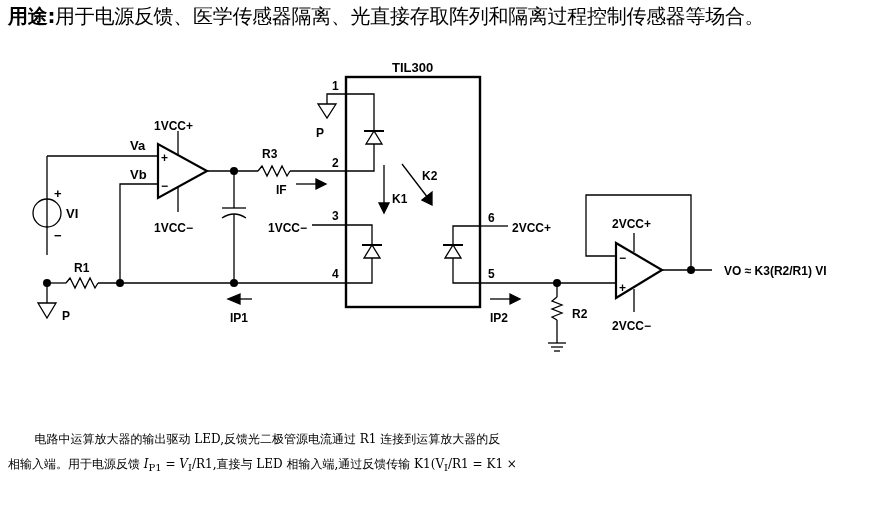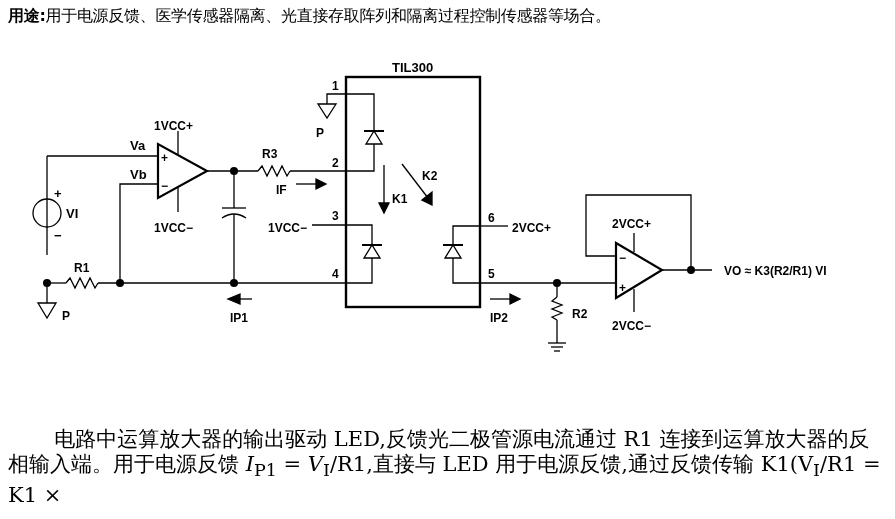--- a/index.html
+++ b/index.html
@@ -1,23 +1,23 @@
 <!DOCTYPE html>
 <html><head>
 <meta charset="utf-8">
 <style>
   html, body { margin: 0; padding: 0; background: #ffffff; }
   body { width: 895px; height: 519px; position: relative; overflow: hidden;
          font-family: "DejaVu Serif", serif; color: #000; }
-  .usage { position: absolute; left: 8px; top: 6px; font-size: 16px; line-height: 20px;
+  .usage { position: absolute; left: 8px; top: 6px; font-size: 20px; line-height: 20px;
            font-family: "DejaVu Sans", sans-serif; white-space: nowrap; letter-spacing: -0.3px; }
   .usage b { font-weight: bold; }
   svg#circuit { position: absolute; left: 0; top: 40px; }
   svg text { font-family: "Liberation Sans", sans-serif; font-weight: bold; fill: #000; }
-  .desc { position: absolute; left: 8px; top: 427px; width: 885px; font-size: 21px;
+  .desc { position: absolute; left: 8px; top: 427px; width: 885px; font-size: 12px;
           line-height: 25px; font-family: "DejaVu Serif", serif; }
   .desc p { margin: 0; text-indent: 2.2em; text-align: justify; }
   .math { font-style: italic; }
 </style>
 </head>
 <body>
 
 <div class="usage">
   <b>用途:</b><span>用于电源反馈、医学传感器隔离、光直接存取阵列和隔离过程控制传感器等场合。</span>
 </div>
@@ -161,14 +161,14 @@
   <text x="332" y="90" font-size="12">1</text>
   <text x="332" y="167" font-size="12">2</text>
   <text x="332" y="220" font-size="12">3</text>
   <text x="332" y="278" font-size="12">4</text>
   <text x="488" y="278" font-size="12">5</text>
   <text x="488" y="222" font-size="12">6</text>
 </svg>
 
 <div class="desc">
   <p>电路中运算放大器的输出驱动 LED,反馈光二极管源电流通过 R1 连接到运算放大器的反</p>
-  <div><span>相输入端。用于电源反馈 </span><span class="math">I</span><sub>P1</sub><span> = </span><span class="math">V</span><sub>I</sub><span>/R1,直接与 LED 用于电源反馈,通过反馈传输 K1(V</span><sub>I</sub><span>/R1 = K1 ×</span></div>
+  <div><span>相输入端。用于电源反馈 </span><span class="math">I</span><sub>P1</sub><span> = </span><span class="math">V</span><sub>I</sub><span>/R1,直接与 LED 相输入端,通过反馈传输 K1(V</span><sub>I</sub><span>/R1 = K1 ×</span></div>
 </div>
 
 </body></html>

